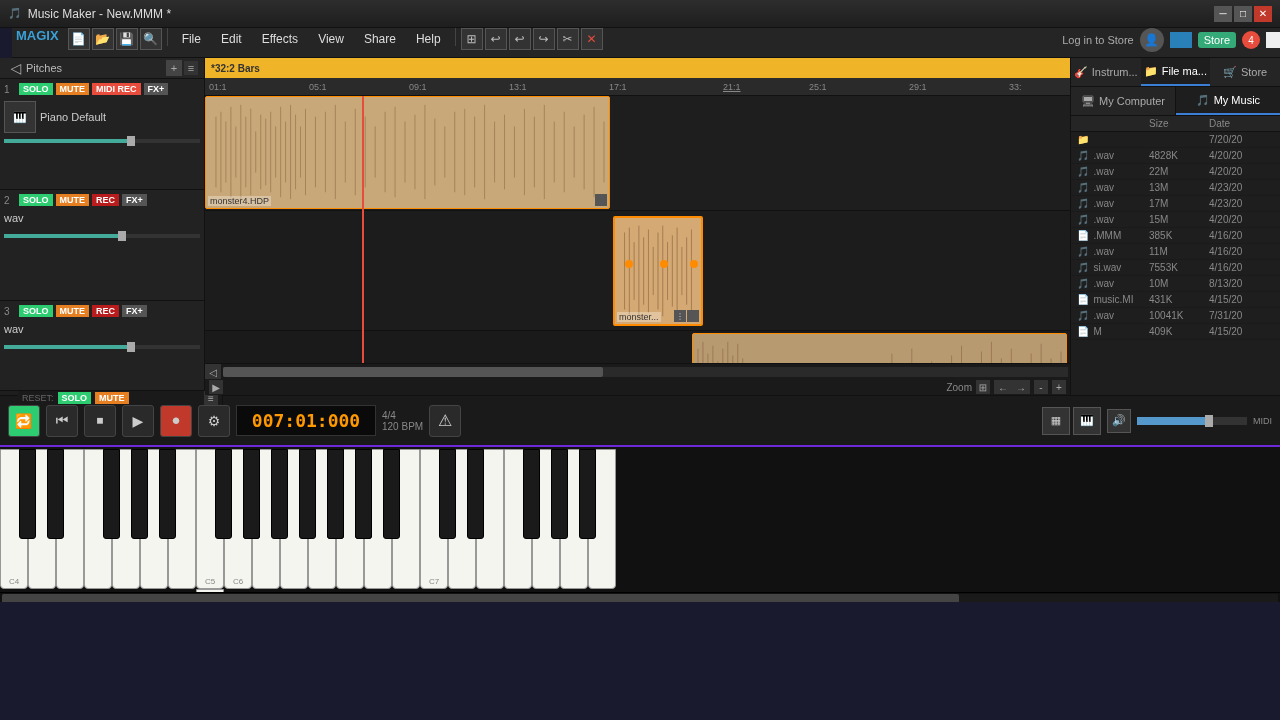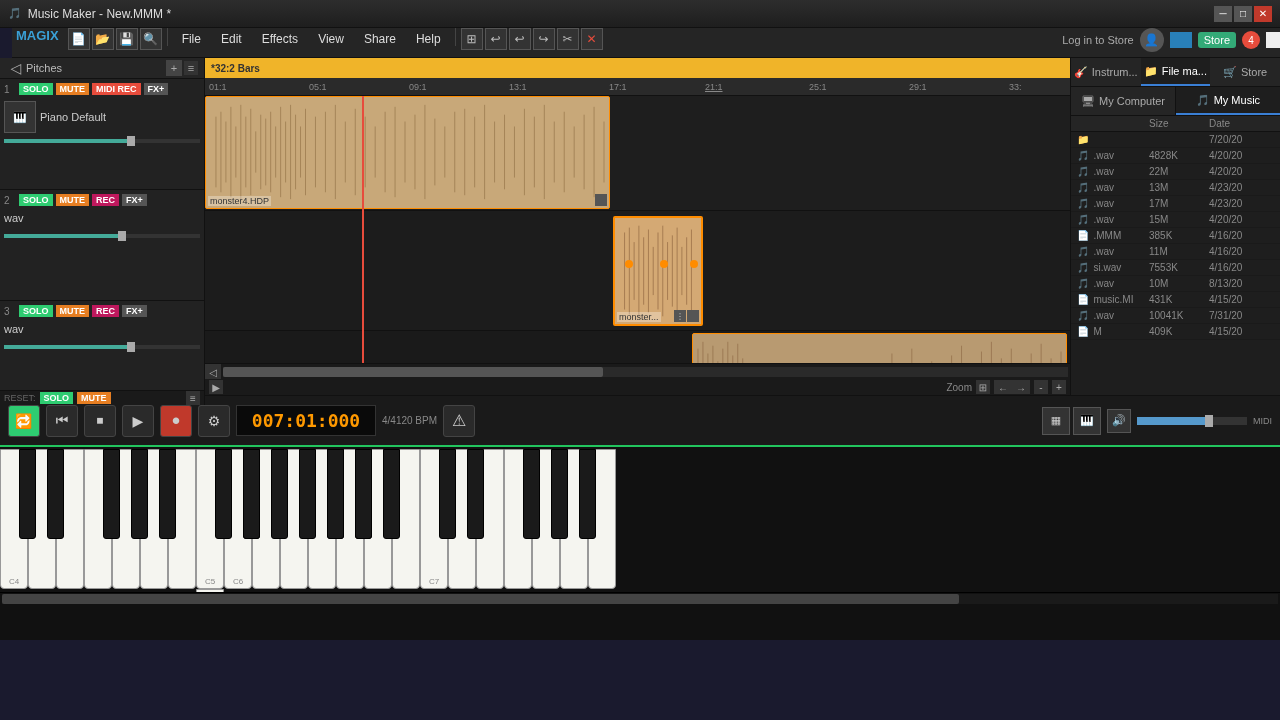--- a/index.html
+++ b/index.html
@@ -39,21 +39,21 @@
     .add-btn { width: 16px; height: 16px; background: #444; cursor: pointer; display: flex; align-items: center; justify-content: center; margin-left: auto; color: #aaa; }
 
     
     .track { border-bottom: 1px solid #111; background: #222; }
     .track-header { height: 110px; display: flex; flex-direction: column; padding: 4px; }
     .track-top { display: flex; align-items: center; gap: 3px; margin-bottom: 4px; }
     .track-num { color: #888; font-size: 10px; width: 12px; }
     .track-btn { padding: 1px 4px; font-size: 9px; cursor: pointer; border: none; font-weight: bold; }
     .btn-solo { background: #2ecc71; color: #fff; }
     .btn-mute { background: #e67e22; color: #fff; }
-    .btn-rec { background: #be185d; color: #fff; }
+    .btn-rec { background: #b91c1c; color: #fff; }
     .btn-midi-rec { background: #e74c3c; color: #fff; }
     .btn-fx { background: #555; color: #fff; }
     .track-name { color: #ccc; font-size: 11px; padding: 2px 0; }
     .track-volume { width: 100%; height: 4px; background: #333; position: relative; margin-top: 4px; }
     .track-vol-fill { height: 4px; background: #4a9; }
     .vol-thumb { width: 8px; height: 10px; background: #aaa; position: absolute; top: -3px; cursor: pointer; }
 
     
     #timeline-area { flex: 1; background: #1a1a1a; display: flex; flex-direction: column; overflow: hidden; }
     .timeline-bar { height: 20px; background: #f0b429; display: flex; align-items: center; padding: 0 6px; font-size: 10px; color: #333; font-weight: bold; }
@@ -86,25 +86,25 @@
     .file-col-date { width: 65px; }
     .file-row { display: flex; padding: 2px 6px; border-bottom: 1px solid #1a1a1a; cursor: pointer; align-items: center; }
     .file-icon { margin-right: 4px; color: #888; font-size: 10px; }
 
     
     #bottom-controls { height: 50px; background: #1a1a1a; border-top: 1px solid #111; display: flex; align-items: center; padding: 0 8px; gap: 6px; }
     .ctrl-btn { width: 32px; height: 32px; background: #2a2a2a; border: 1px solid #444; cursor: pointer; display: flex; align-items: center; justify-content: center; color: #ccc; font-size: 14px; border-radius: 3px; }
     .ctrl-btn.active { background: #2ecc71; color: #fff; }
     .ctrl-btn.rec { background: #c0392b; }
     .time-display { background: #0a0a0a; border: 1px solid #333; padding: 4px 10px; font-size: 18px; font-weight: bold; color: #ff9900; font-family: monospace; min-width: 140px; text-align: center; }
-    .time-info { display: flex; flex-direction: row; align-items: center; font-size: 10px; color: #888; }
+    .time-info { display: flex; flex-direction: column; font-size: 10px; color: #888; }
     .transport-right { margin-left: auto; display: flex; align-items: center; gap: 6px; }
 
     
-    #piano { height: 195px; background: #111; border-top: 2px solid #22c55e; position: relative; overflow: hidden; }
+    #piano { height: 157px; background: #111; border-top: 2px solid #6d28d9; position: relative; overflow: hidden; }
     .white-key { width: 28px; height: 140px; background: #f5f5f0; border: 1px solid #999; border-radius: 0 0 4px 4px; cursor: pointer; position: relative; flex-shrink: 0; }
     .black-key { width: 17px; height: 90px; background: #1a1a1a; border: 1px solid #000; border-radius: 0 0 3px 3px; cursor: pointer; position: absolute; z-index: 2; top: 0; }
     .piano-label { position: absolute; bottom: 2px; left: 0; right: 0; text-align: center; font-size: 8px; color: #888; }
     .zoom-btn { width: 14px; height: 14px; background: #333; border: none; cursor: pointer; color: #aaa; font-size: 10px; display: flex; align-items: center; justify-content: center; }
 
     .left-bottom { width: 205px; min-width: 205px; display: flex; align-items: center; padding: 0 4px; gap: 4px; background: #1a1a1a; border-right: 1px solid #111; }
     .reset-label { color: #666; font-size: 9px; }
     .reset-btn { padding: 1px 4px; font-size: 9px; cursor: pointer; border: none; background: #2ecc71; color: #fff; font-weight: bold; }
     .mute-all-btn { padding: 1px 4px; font-size: 9px; cursor: pointer; border: none; background: #e67e22; color: #fff; font-weight: bold; }
     .menu-icon { width: 14px; height: 14px; background: #333; border: none; cursor: pointer; color: #aaa; font-size: 10px; display: flex; align-items: center; justify-content: center; margin-left: auto; }
@@ -223,41 +223,41 @@
           <button class="track-btn btn-fx">FX+</button>
         </div>
         <span class="track-name">wav</span>
         <div class="track-volume" style="margin-top:8px;">
           <div class="track-vol-fill" style="width:65%;"></div>
           <div class="vol-thumb" style="left:calc(65% - 4px);"></div>
         </div>
       </div>
     </div>
 
-    <div class="left-bottom" style="height:20px;margin-top:auto;">
+    <div class="left-bottom" style="height:20px;margin-top:auto;margin-left:18px;">
       <span class="reset-label">RESET:</span>
       <button class="reset-btn">SOLO</button>
       <button class="mute-all-btn">MUTE</button>
       <div class="menu-icon">≡</div>
     </div>
   </div>
 
   <div id="timeline-area">
 
     <div class="timeline-bar">
       <span>*32:2 Bars</span>
     </div>
 
     <div class="ruler" style="position:relative;overflow:hidden;">
       <span class="ruler-mark" style="left:4px;">01:1</span>
       <span class="ruler-mark" style="left:104px;">05:1</span>
       <span class="ruler-mark" style="left:204px;">09:1</span>
       <span class="ruler-mark" style="left:304px;">13:1</span>
       <span class="ruler-mark" style="left:404px;">17:1</span>
-      <span class="ruler-mark" style="left:500px;text-decoration:underline;">21:1</span>
+      <span class="ruler-mark" style="left:518px;text-decoration:underline;">21:1</span>
       <span class="ruler-mark" style="left:604px;">25:1</span>
       <span class="ruler-mark" style="left:704px;">29:1</span>
       <span class="ruler-mark" style="left:804px;">33:</span>
     </div>
 
     <div class="tracks-container" style="position:relative;flex:1;">
 
       <div class="track-lane" style="top:0;height:115px;background:#1e1e1e;">
 
         <div class="clip clip-selected" style="left:0;top:0;width:405px;height:113px;background:#c8a87a;">

